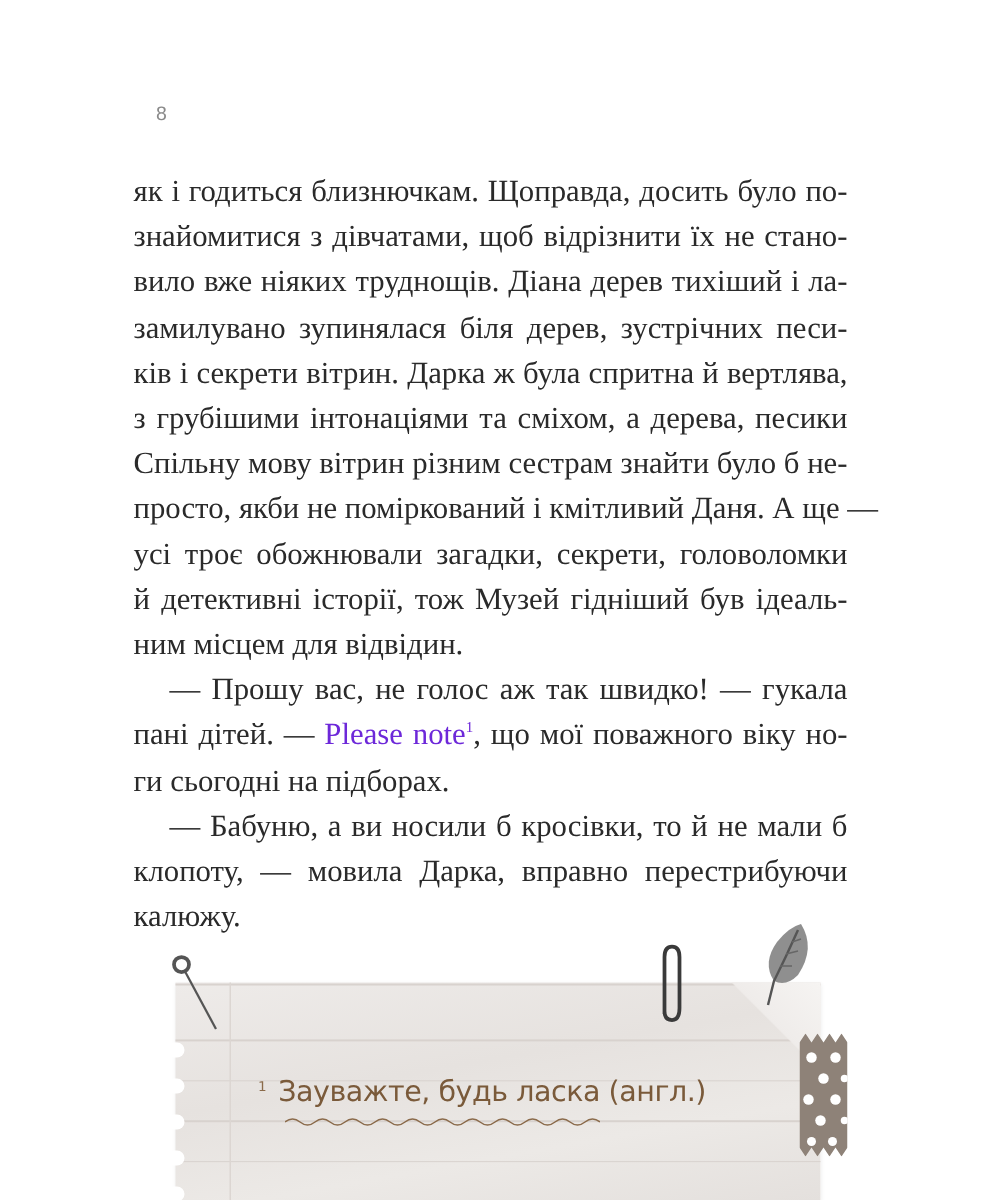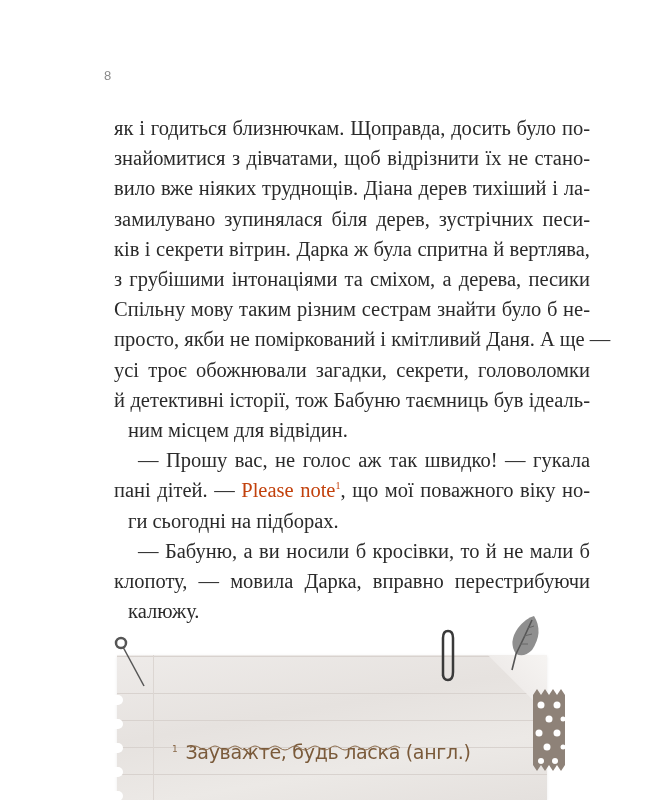--- a/index.html
+++ b/index.html
@@ -5,27 +5,27 @@
     html, body { margin: 0; padding: 0; }
     body {
       width: 662px; height: 800px; background: #ffffff; position: relative; overflow: hidden;
       font-family: "Liberation Serif", "DejaVu Serif", serif; color: #2a2a2a;
     }
     .page-number {
       position: absolute; left: 104px; top: 68px; font-size: 13px; color: #8a8a8a;
       font-family: "Liberation Sans", sans-serif;
     }
     .body-text {
-      position: absolute; left: 114px; top: 113px; width: 476px;
+      position: absolute; left: 89px; top: 113px; width: 476px;
       font-size: 20.5px; line-height: 30.2px;
     }
     .line { display: block; white-space: nowrap; text-align: justify; text-align-last: justify; }
-    .line.last { text-align-last: left; margin-left: 14px; }
+    .line.last { text-align-last: left; }
     .indent { padding-left: 24px; }
-    .note-ref { color: #c2410c; }
+    .note-ref { color: #6d28d9; }
     sup { font-size: 10px; vertical-align: 8px; line-height: 0; }
 
     .paper {
       position: absolute; left: 117px; top: 655px; width: 430px; height: 145px;
       background: linear-gradient(170deg, #eeebe9 0%, #e6e2df 40%, #ece9e6 70%, #e4e0dd 100%);
       box-shadow: 0 1px 3px rgba(0,0,0,0.08);
     }
     .paper-lines {
       position: absolute; inset: 0;
       background-image: repeating-linear-gradient(to bottom, transparent 0, transparent 26px, #d8d2ce 26px, #d8d2ce 27px);
@@ -37,42 +37,42 @@
     .holes { position: absolute; left: -6px; top: 40px; width: 12px; }
     .hole { width: 12px; height: 10px; background: #fff; border-radius: 5px; margin-bottom: 14px; }
 
     .pin { position: absolute; left: 114px; top: 636px; width: 40px; height: 56px; }
     .clip { position: absolute; left: 438px; top: 628px; width: 20px; height: 56px; }
     .leaf { position: absolute; left: 504px; top: 612px; width: 40px; height: 62px; }
     .tape { position: absolute; left: 533px; top: 689px; width: 32px; height: 82px; }
 
     .footnote {
       position: absolute; left: 172px; top: 717px; font-size: 19px; color: #7a5a3a;
-      font-family: "DejaVu Sans", sans-serif; letter-spacing: -0.3px; margin-top: 24px;
+      font-family: "DejaVu Sans", sans-serif; letter-spacing: -0.3px;
     }
     .footnote .fn-num { font-size: 9px; vertical-align: 7px; margin-right: 8px; color: #8a6a4a; }
     .squiggle { position: absolute; left: 190px; top: 744px; width: 210px; height: 8px; }
   </style>
 </head>
 <body>
 
 <div class="page-number">8</div>
 
 <div class="body-text">
   <div>
     <span class="line">як і годиться близнючкам. Щоправда, досить було по-</span>
     <span class="line">знайомитися з дівчатами, щоб відрізнити їх не стано-</span>
     <span class="line">вило вже ніяких труднощів. Діана дерев тихіший і ла-</span>
     <span class="line">замилувано зупинялася біля дерев, зустрічних песи-</span>
     <span class="line">ків і секрети вітрин. Дарка ж була спритна й вертлява,</span>
     <span class="line">з грубішими інтонаціями та сміхом, а дерева, песики</span>
-    <span class="line">Спільну мову таким різним сестрам знайти було б не-</span>
+    <span class="line">Спільну мову вітрин різним сестрам знайти було б не-</span>
     <span class="line">просто, якби не поміркований і кмітливий Даня. А ще —</span>
     <span class="line">усі троє обожнювали загадки, секрети, головоломки</span>
-    <span class="line">й детективні історії, тож Бабуню таємниць був ідеаль-</span>
+    <span class="line">й детективні історії, тож Музей гідніший був ідеаль-</span>
     <span class="line last">ним місцем для відвідин.</span>
   </div>
   <div>
     <span class="line indent">— Прошу вас, не голос аж так швидко! — гукала</span>
     <span class="line"><span>пані дітей. — </span><span class="note-ref">Please note</span><sup class="note-ref">1</sup><span>, що мої поважного віку но-</span></span>
     <span class="line last">ги сьогодні на підборах.</span>
   </div>
   <div>
     <span class="line indent">— Бабуню, а ви носили б кросівки, то й не мали б</span>
     <span class="line">клопоту, — мовила Дарка, вправно перестрибуючи</span>

